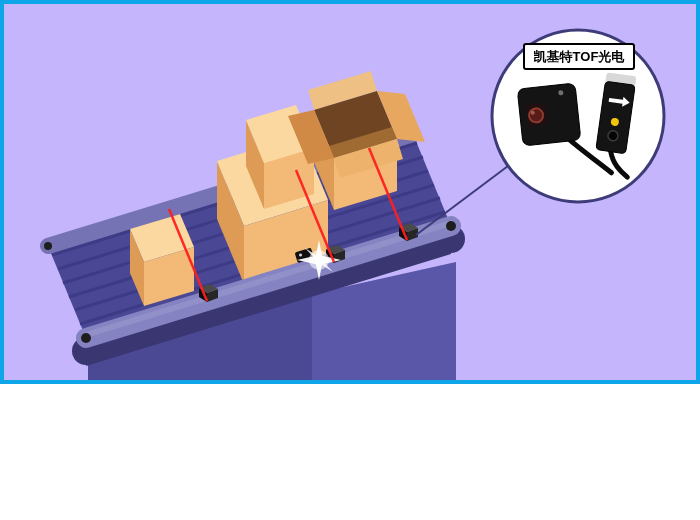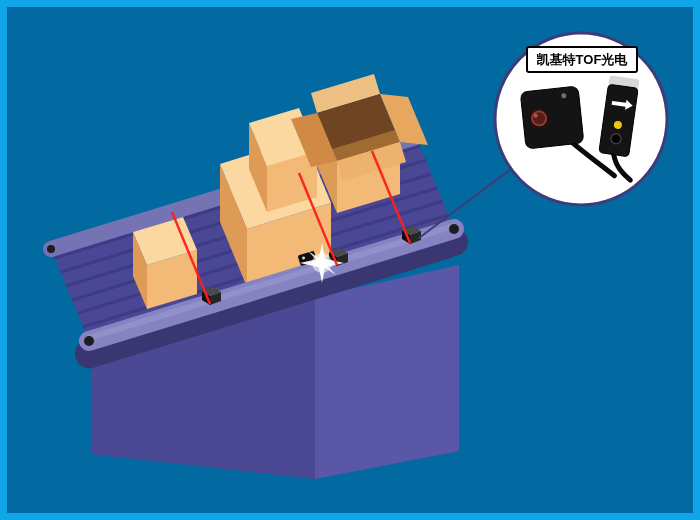--- a/index.html
+++ b/index.html
@@ -1,16 +1,16 @@
 <!DOCTYPE html>
 <html><head>
 <meta charset="utf-8">
 <style>
   html,body{margin:0;padding:0;background:#ffffff;font-family:"Liberation Sans",sans-serif;}
-  .canvas{position:relative;width:700px;height:520px;background:#0369a1;border:7px solid #0ea5e9;box-sizing:border-box;overflow:hidden;}
+  .canvas{position:relative;width:700px;height:384px;background:#c4b5fd;border:4px solid #0ea5e9;box-sizing:border-box;overflow:hidden;}
   svg{position:absolute;inset:0;display:block;}
   text{font-family:"Liberation Sans",sans-serif;}
 </style>
 </head>
 <body>
 
 <div class="canvas">
 <svg width="700" height="520" viewBox="0 0 700 520">
 
   <g>

